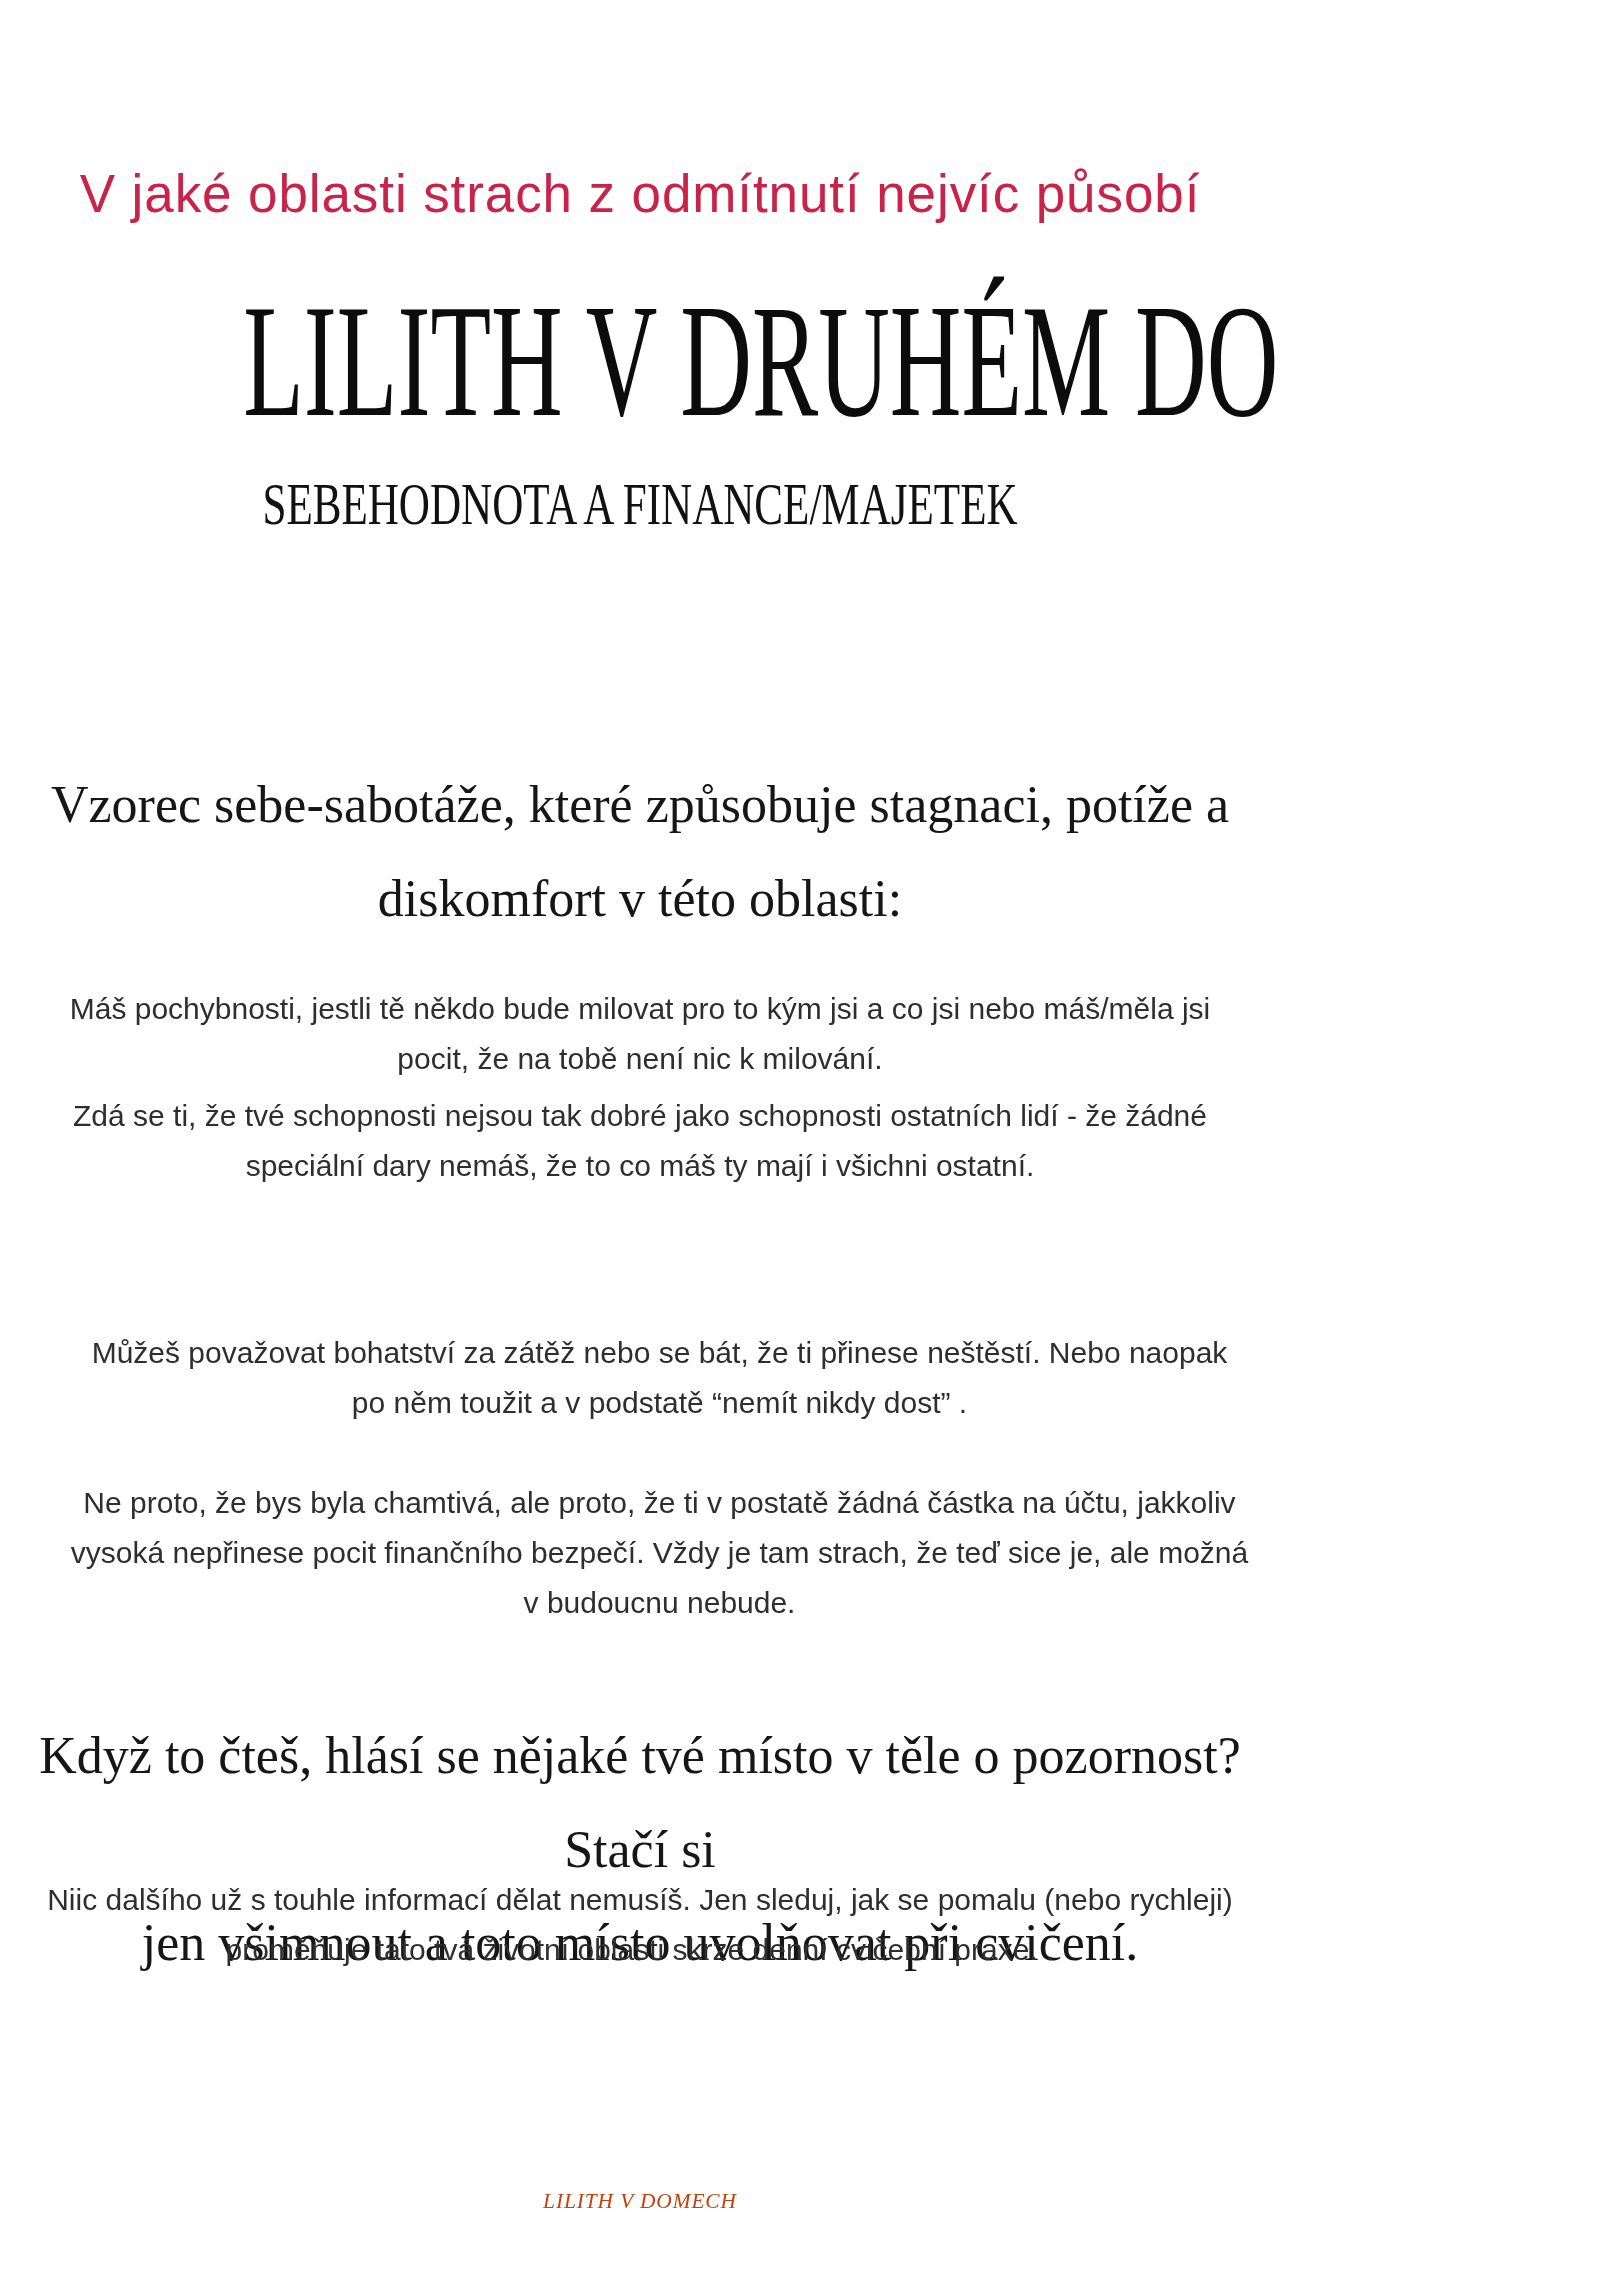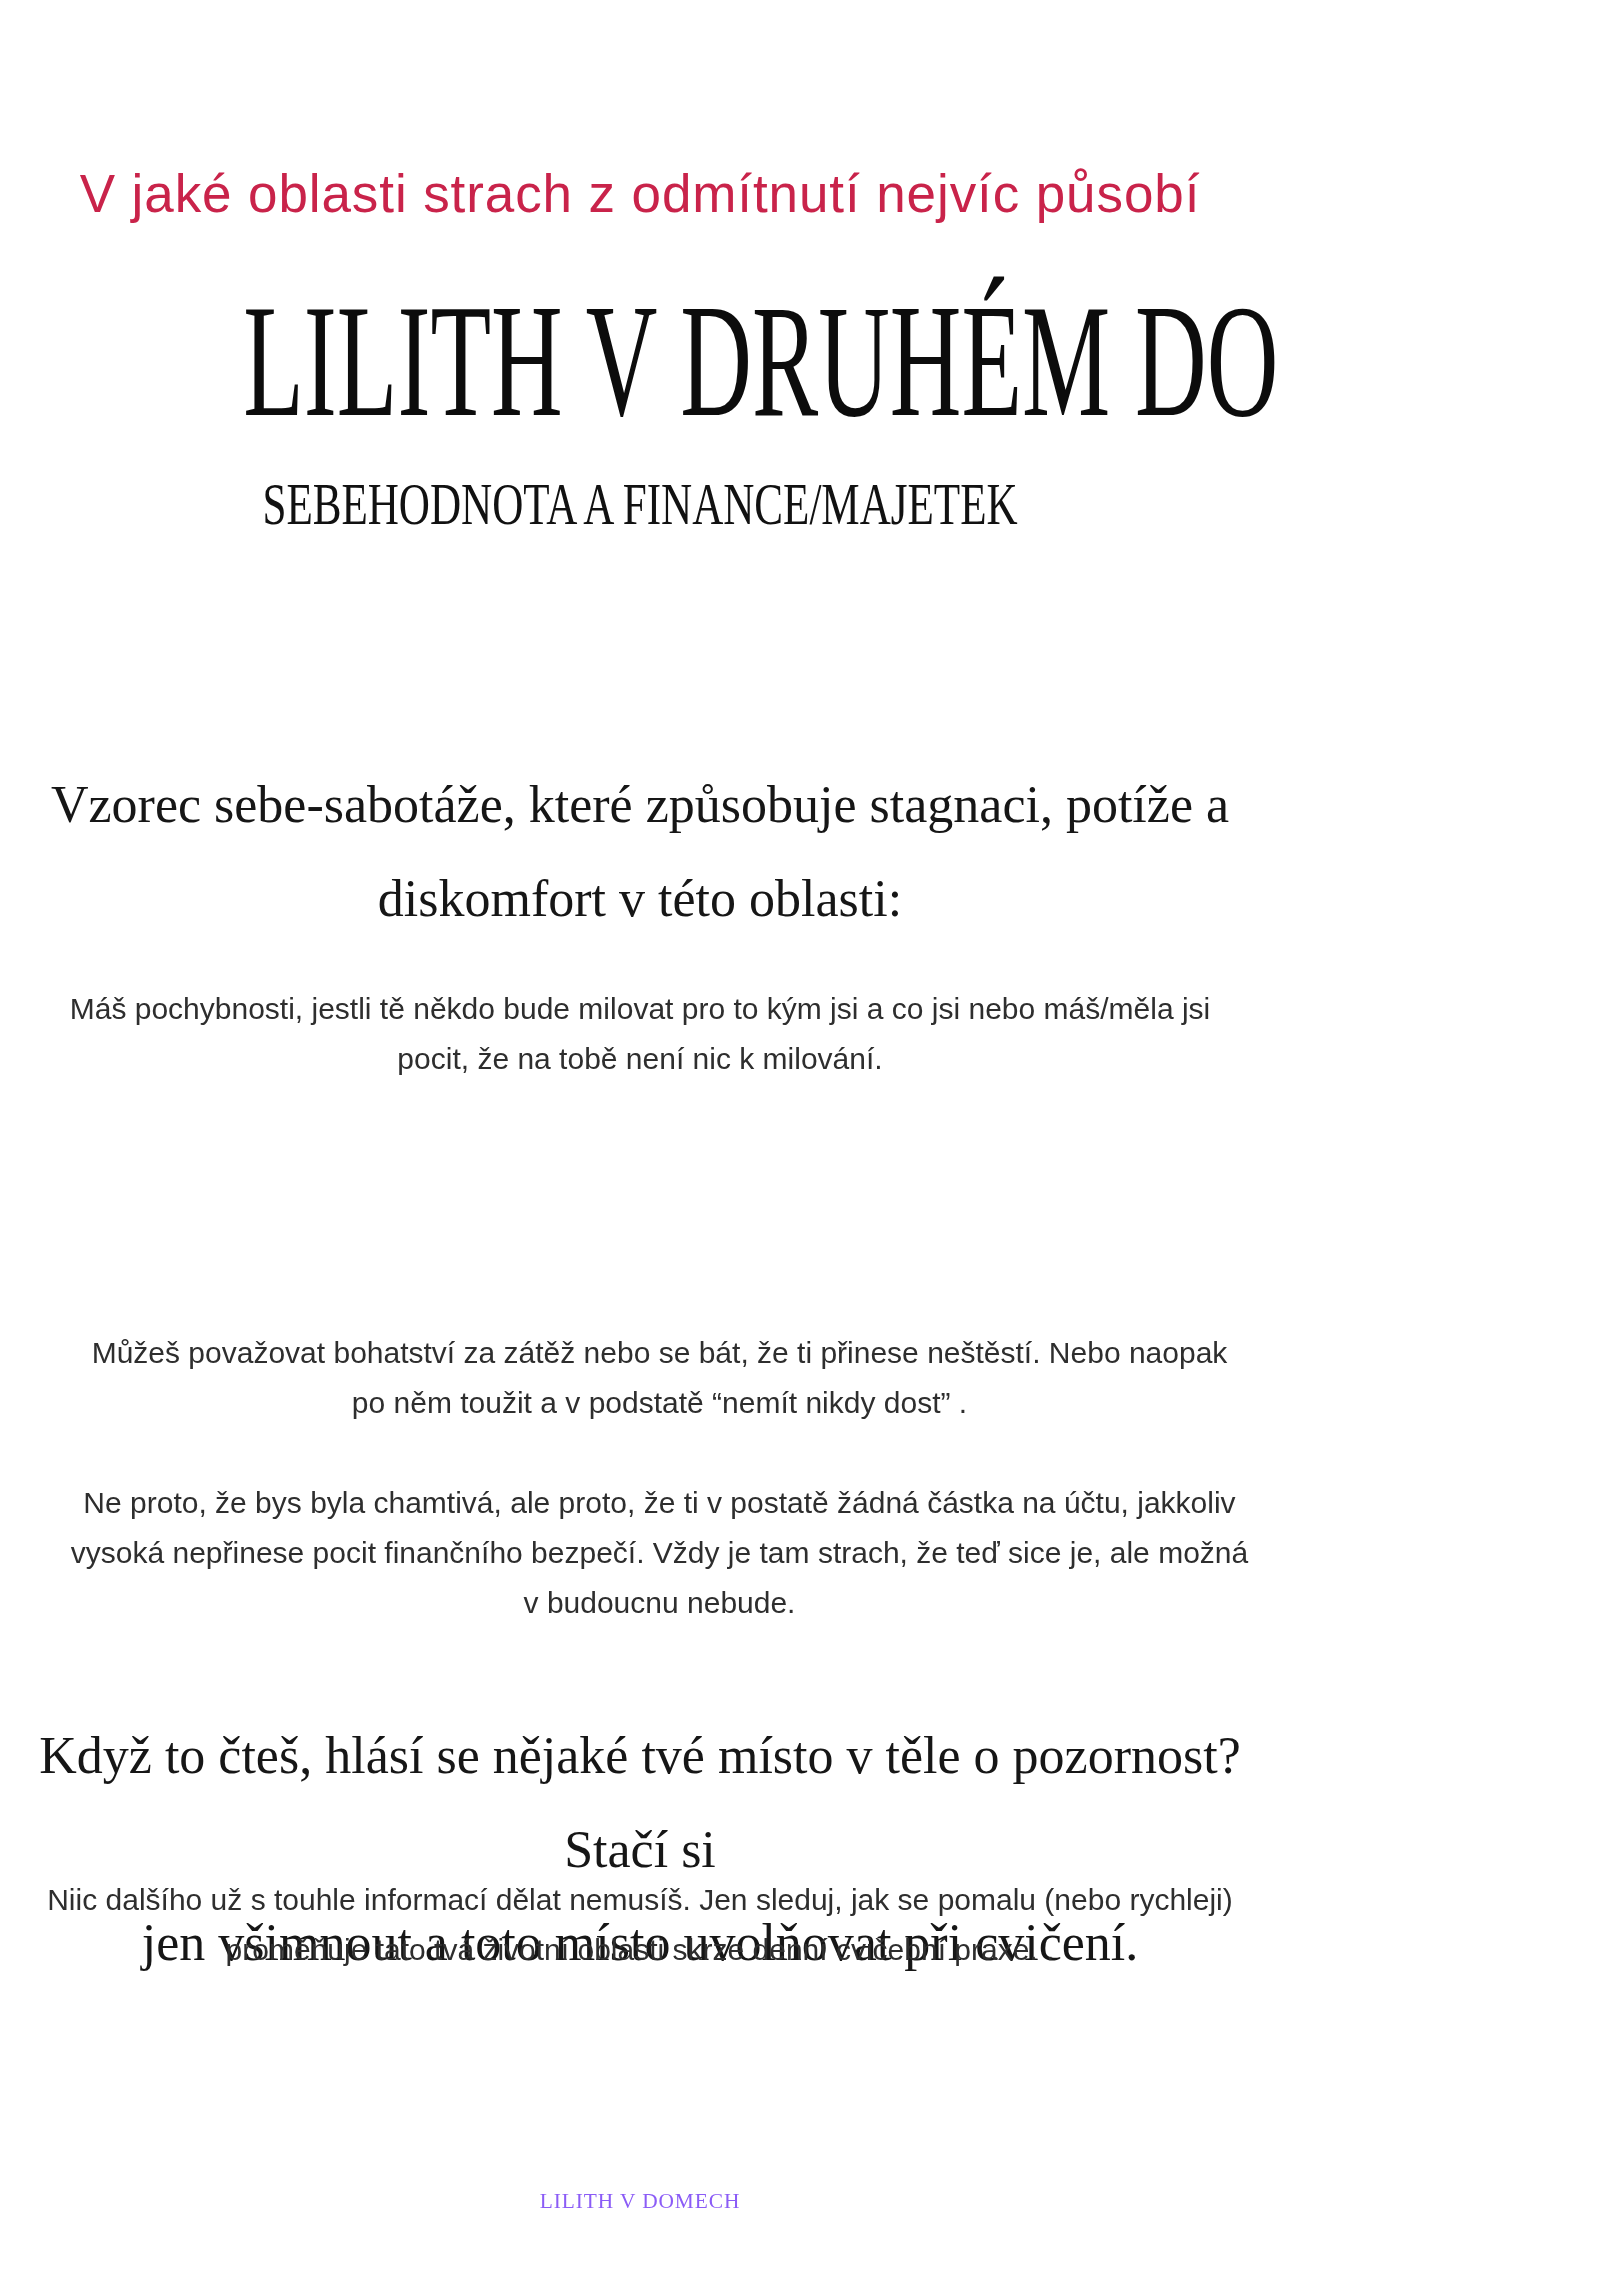--- a/index.html
+++ b/index.html
@@ -69,40 +69,43 @@
   .prose p { margin: 0; white-space: pre-line; }
   .p1 { top: 984px; }
   .p2 { top: 1091px; }
   .p3 { top: 1278px; margin-left: 39px; }
   .p4 { top: 1875px; }
   .footer-label {
     top: 2189px;
     font-family: "Liberation Serif", serif;
     font-size: 21.4px;
     letter-spacing: 0.9px;
-    color: #8b5cf6;
+    color: #c2410c;
+    font-style: italic;
   }
 </style>
 </head>
 <body>
 
 <div class="page">
 
   <div class="centered eyebrow">V jaké oblasti strach z odmítnutí nejvíc působí</div>
 
   <h1 class="centered title">LILITH V DRUHÉM DOMĚ</h1>
 
   <div class="centered subtitle">SEBEHODNOTA A FINANCE/MAJETEK</div>
 
   <h2 class="centered h-serif s1-heading">Vzorec sebe-sabotáže, které způsobuje stagnaci, potíže a
 diskomfort v této oblasti:</h2>
 
   <p class="centered prose p1">Máš pochybnosti, jestli tě někdo bude milovat pro to kým jsi a co jsi nebo máš/měla jsi
 pocit, že na tobě není nic k milování.</p>
 
+  <p class="centered prose p2">Zdá se ti, že tvé schopnosti nejsou tak dobré jako schopnosti ostatních lidí - že žádné
+speciální dary nemáš, že to co máš ty mají i všichni ostatní.</p>
 
   <div class="centered prose p3">
     <p>Můžeš považovat bohatství za zátěž nebo se bát, že ti přinese neštěstí. Nebo naopak
 po něm toužit a v podstatě “nemít nikdy dost” .</p>
     <p>Ne proto, že bys byla chamtivá, ale proto, že ti v postatě žádná částka na účtu, jakkoliv
 vysoká nepřinese pocit finančního bezpečí. Vždy je tam strach, že teď sice je, ale možná
 v budoucnu nebude.</p>
   </div>
 
   <h2 class="centered h-serif s2-heading">Když to čteš, hlásí se nějaké tvé místo v těle o pozornost? Stačí si

